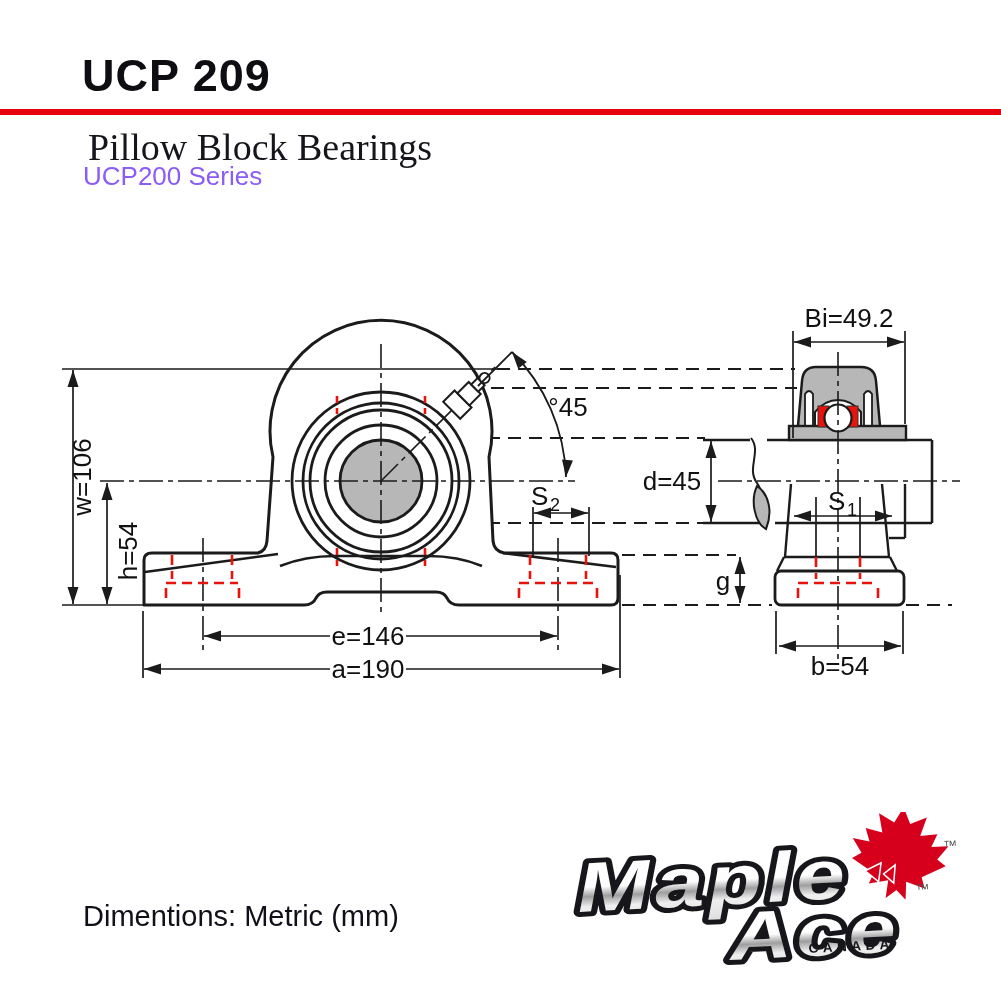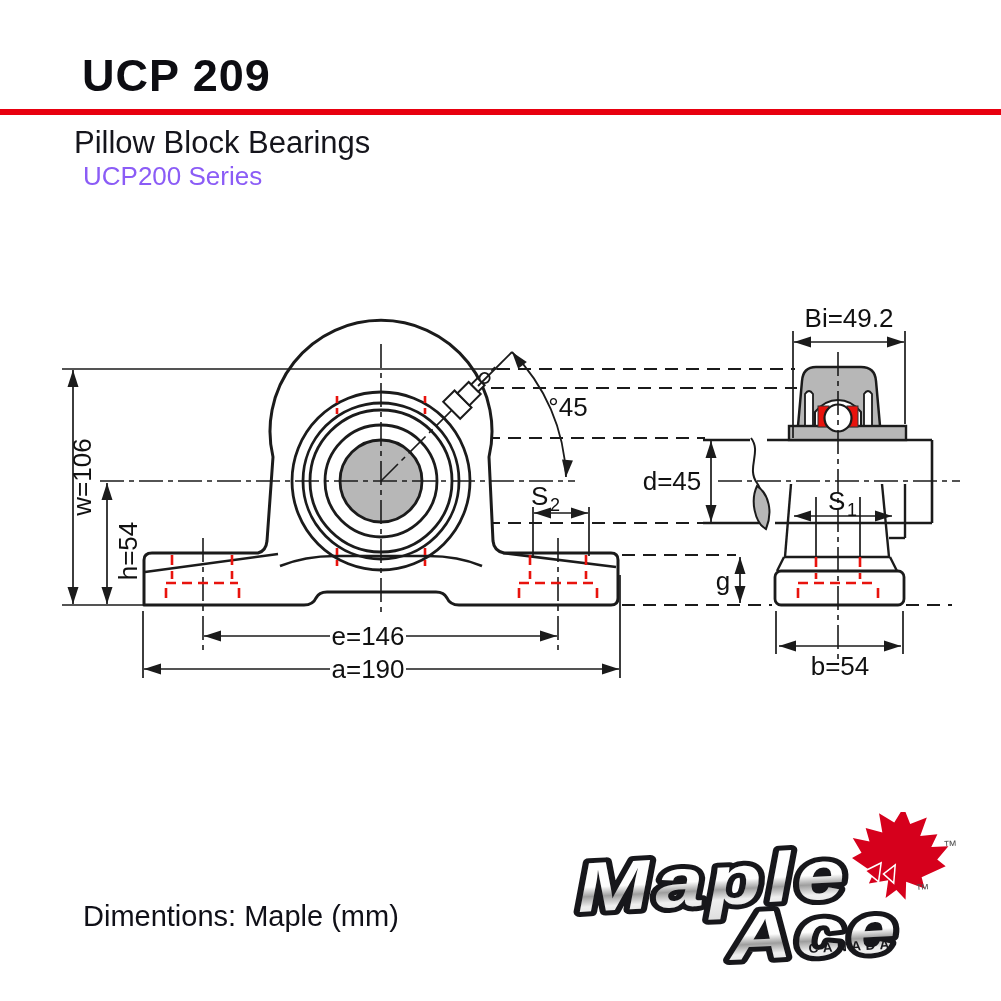--- a/index.html
+++ b/index.html
@@ -1,21 +1,21 @@
 <!DOCTYPE html>
 <html><head>
 <meta charset="utf-8">
 <style>
   html,body{margin:0;padding:0;background:#ffffff;}
   .page{position:relative;width:1001px;height:1001px;background:#ffffff;overflow:hidden;
         font-family:"Liberation Sans","DejaVu Sans",sans-serif;text-align:right;}
   .part-number{position:absolute;left:82px;top:50px;font-size:45px;font-weight:bold;
                color:#0d0d12;letter-spacing:1px;}
   .red-rule{position:absolute;left:0;top:109px;width:1001px;height:6px;background:#e8000f;}
-  .category{position:absolute;left:74px;top:125px;font-size:31px;color:#15151c;}
+  .category{position:absolute;left:88px;top:125px;font-size:38px;color:#15151c;font-family:Liberation Serif, serif;}
   .series{position:absolute;left:83px;top:161px;font-size:26px;color:#8b5cf6;}
   .footer-note{position:absolute;left:83px;top:900px;font-size:29px;color:#101018;}
   svg text{font-family:"Liberation Sans","DejaVu Sans",sans-serif;}
   .dim-text{font-size:26px;fill:#111111;}
   .dim-sub{font-size:18px;fill:#111111;}
   .drawing-svg{position:absolute;left:0;top:0;}
   .logo-svg{position:absolute;left:550px;top:812px;}
 </style>
 </head>
 <body>
@@ -273,15 +273,15 @@
       </g>
       <g transform="translate(178,146) scale(1.25,1)">
         <text x="0" y="0" font-size="68" font-weight="bold" font-style="italic" letter-spacing="4" fill="url(#chrome)" stroke="#17171b" stroke-width="10" paint-order="stroke" stroke-linejoin="round">Ace</text>
       </g>
       <text x="396" y="48" font-size="14" fill="#555555">™</text>
       <text x="366" y="90" font-size="14" fill="#555555">™</text>
       <text x="256" y="143" font-size="13.5" font-weight="bold" letter-spacing="4.5" fill="#17171b">CANADA</text>
     </g>
   </svg>
 
-  <div class="footer-note">Dimentions: Maple (mm)</div>
+  <div class="footer-note">Dimentions: Metric (mm)</div>
 
 </div>
 
 </body></html>

